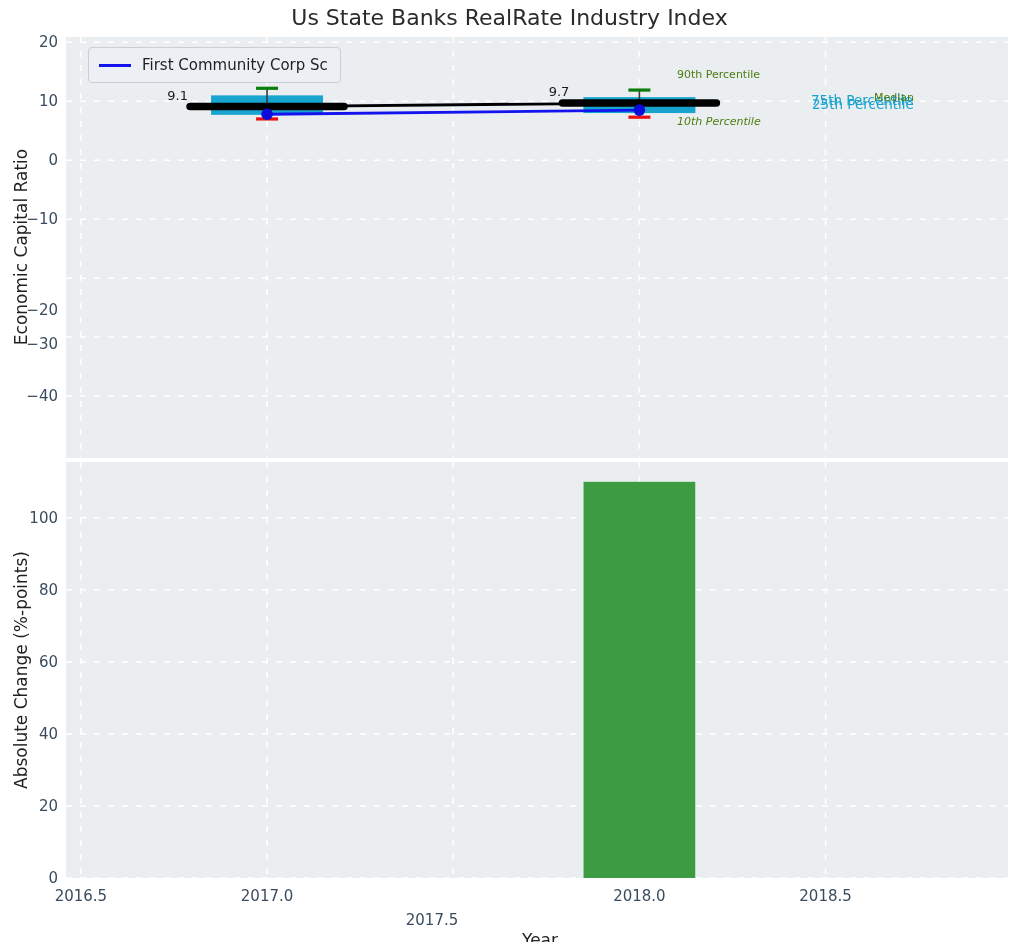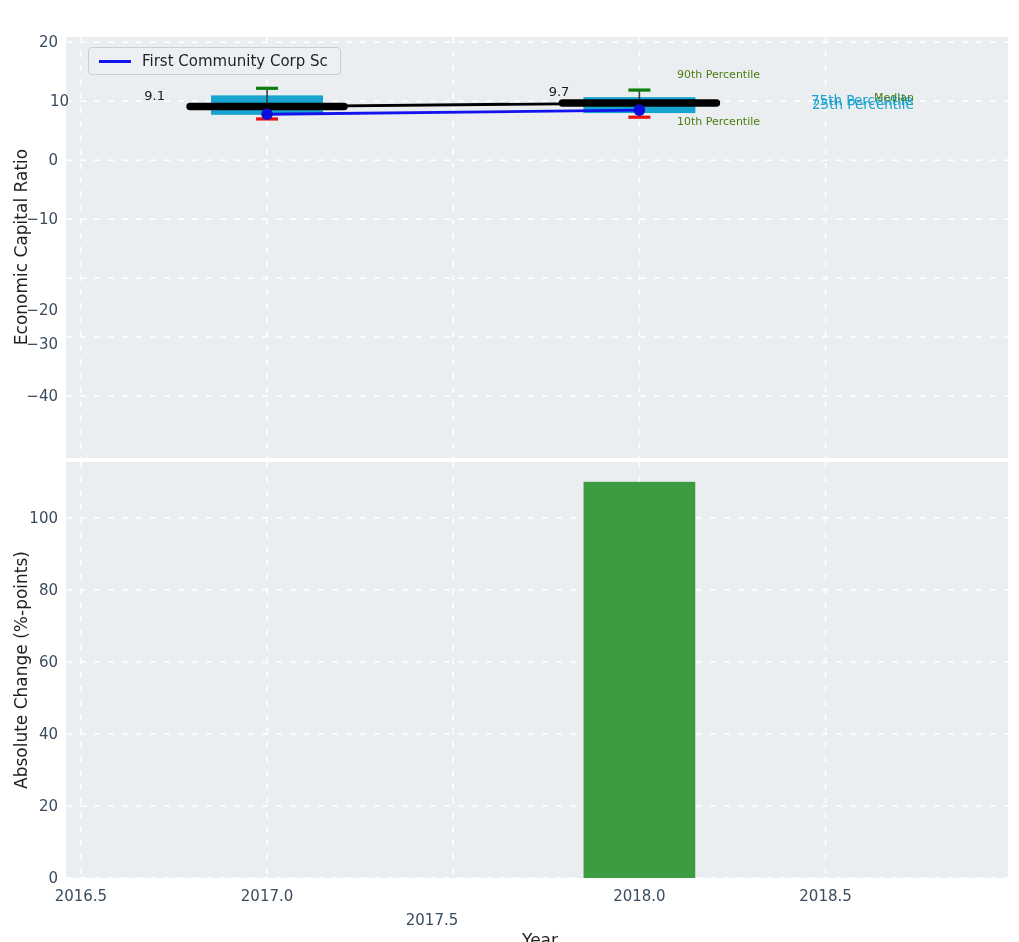--- a/index.html
+++ b/index.html
@@ -13,31 +13,32 @@
   .xlabel{position:absolute;font-size:17px;color:#1f1f1f;transform:translateX(-50%);}
   .tick-y{position:absolute;font-size:15px;color:#3b4c5f;white-space:nowrap;
           transform:translate(-100%,-50%);}
   .tick-x{position:absolute;font-size:15px;color:#3b4c5f;white-space:nowrap;
           transform:translateX(-50%);}
   .annot{position:absolute;white-space:nowrap;}
   .annot-black{font-size:11px;color:#4d7c0f;}
   .annot-cyan{font-size:13.5px;color:#1ba3ce;}
   .median-val{position:absolute;font-size:13px;color:#1a1a1a;white-space:nowrap;
               transform:translate(-100%,-100%);}
-  .legend{position:absolute;left:88px;top:47px;height:28px;display:flex;align-items:center;
+  .legend{position:absolute;left:88px;top:47px;height:36px;display:flex;align-items:center;
           background:rgba(236,239,244,0.9);border:1px solid #c9cdd6;border-radius:4px;
           padding:0 12px 0 10px;box-sizing:border-box;}
   .legend-line{display:inline-block;width:32px;height:0;border-top:3px solid #1313ee;
                margin-right:11px;}
   .legend-text{font-size:15px;color:#1f1f1f;white-space:nowrap;}
 </style>
 </head>
 <body>
 
 <div id="figure">
+  <div class="fig-title">Us State Banks RealRate Industry Index</div>
 
   <svg id="ax-top" class="axes-svg" width="942" height="421" style="left: 66px; top: 37px;">
       <rect x="0" y="0" width="942" height="421" fill="#eaeef0"></rect>
       <line x1="14.893280632397683" y1="0" x2="14.893280632397683" y2="421" stroke="#ffffff" stroke-width="1.5" stroke-dasharray="6 8"></line>
       <line x1="201.059288537538" y1="0" x2="201.059288537538" y2="421" stroke="#ffffff" stroke-width="1.5" stroke-dasharray="6 8"></line>
       <line x1="387.2252964426784" y1="0" x2="387.2252964426784" y2="421" stroke="#ffffff" stroke-width="1.5" stroke-dasharray="6 8"></line>
       <line x1="573.3913043478187" y1="0" x2="573.3913043478187" y2="421" stroke="#ffffff" stroke-width="1.5" stroke-dasharray="6 8"></line>
       <line x1="759.5573122529592" y1="0" x2="759.5573122529592" y2="421" stroke="#ffffff" stroke-width="1.5" stroke-dasharray="6 8"></line>
       <line x1="0" y1="5.306722689075684" x2="942" y2="5.306722689075684" stroke="#ffffff" stroke-width="1.5" stroke-dasharray="6 8"></line>
       <line x1="0" y1="64.27030812324932" x2="942" y2="64.27030812324932" stroke="#ffffff" stroke-width="1.5" stroke-dasharray="6 8"></line>
@@ -81,38 +82,38 @@
   <div class="ylabel" style="left:21px;top:670px;">Absolute Change (%-points)</div>
   <div class="xlabel" style="left:540px;top:910px;margin-top:20px;">Year</div>
 
   <div class="legend">
     <span class="legend-line"></span>
     <span class="legend-text">First Community Corp Sc</span>
   </div>
 
   <div id="labels-layer">
       <div class="tick-y" style="left: 58px; top: 42.3067px;">20</div>
-      <div class="tick-y" style="left: 58px; top: 101.27px; margin-left: 11px;">10</div>
+      <div class="tick-y" style="left: 58px; top: 101.27px;">10</div>
       <div class="tick-y" style="left: 58px; top: 160.234px;">0</div>
       <div class="tick-y" style="left: 58px; top: 219.197px;">−10</div>
       <div class="tick-y" style="left: 58px; top: 278.161px; margin-top: 32px;">−20</div>
       <div class="tick-y" style="left: 58px; top: 337.125px; margin-top: 7px;">−30</div>
       <div class="tick-y" style="left: 58px; top: 396.088px;">−40</div>
       <div class="tick-y" style="left: 58px; top: 878px;">0</div>
       <div class="tick-y" style="left: 58px; top: 805.965px;">20</div>
       <div class="tick-y" style="left: 58px; top: 733.931px;">40</div>
       <div class="tick-y" style="left: 58px; top: 661.896px;">60</div>
       <div class="tick-y" style="left: 58px; top: 589.861px;">80</div>
       <div class="tick-y" style="left: 58px; top: 517.827px; text-align: right;">100</div>
       <div class="tick-x" style="left: 80.8933px; top: 887px;">2016.5</div>
       <div class="tick-x" style="left: 267.059px; top: 887px; text-align: right;">2017.0</div>
       <div class="tick-x" style="left: 432px; top: 887px; margin-top: 24px;">2017.5</div>
       <div class="tick-x" style="left: 639.391px; top: 887px;">2018.0</div>
       <div class="tick-x" style="left: 825.557px; top: 887px;">2018.5</div>
-      <div class="median-val" style="left: 165px; top: 102.577px;">9.1</div>
+      <div class="median-val" style="left: 188px; top: 102.577px;">9.1</div>
       <div class="median-val" style="left: 549.391px; top: 99.0392px; margin-left: 20px;">9.7</div>
       <div class="annot annot-black" style="left: 677px; top: 68px;">90th Percentile</div>
-      <div class="annot annot-black" style="left: 677px; top: 115px;">10th Percentile</div>
+      <div class="annot annot-black" style="left: 677px; top: 115px; font-style: italic;">10th Percentile</div>
       <div class="annot annot-cyan" style="left: 811px; top: 92px;">75th Percentile</div>
       <div class="annot annot-cyan" style="left: 812px; top: 96px;">25th Percentile</div>
       <div class="annot annot-black" style="left: 874px; top: 91px;">Median</div>
     </div>
 </div>
 
 </body></html>

